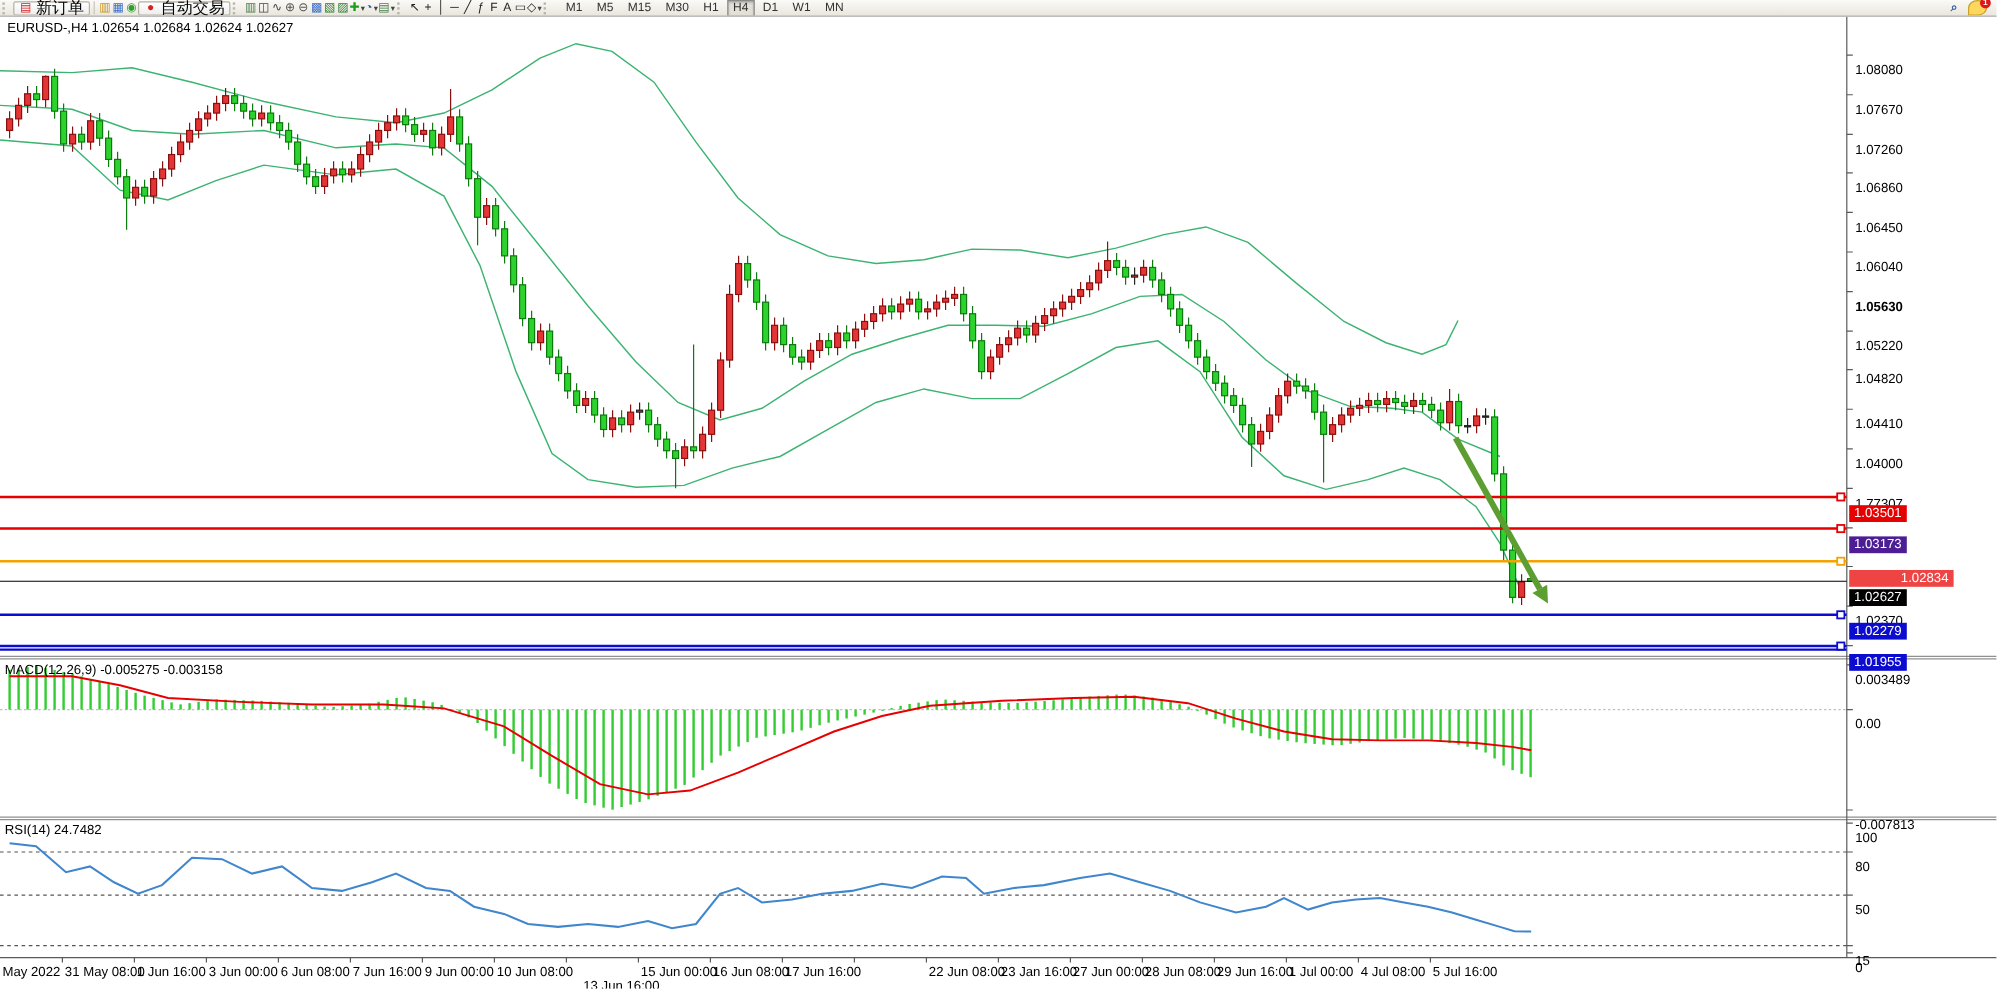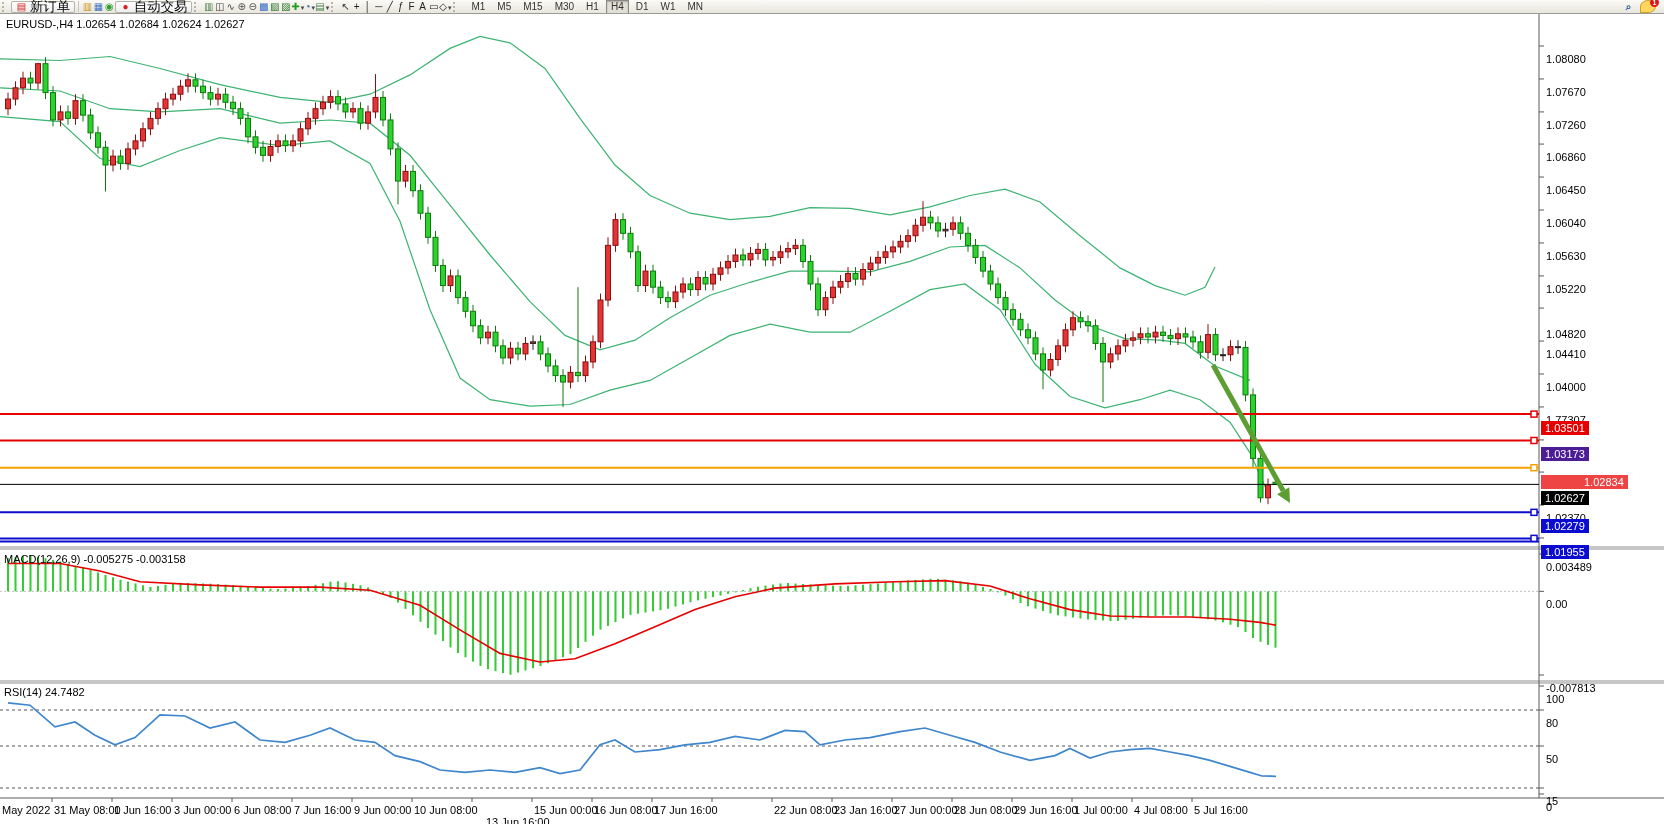--- a/index.html
+++ b/index.html
@@ -691,23 +691,23 @@
     <div class="overlay-label" style="left:4px;top:539px;">MACD(12,26,9) -0.005275 -0.003158</div>
     <div class="overlay-label" style="left:4px;top:672px;">RSI(14) 24.7482</div>
 
     <div id="price-axis">
         <span style="top: 39px;">1.08080</span>
         <span style="top: 71.9599px;">1.07670</span>
         <span style="top: 104.92px;">1.07260</span>
         <span style="top: 137.076px;">1.06860</span>
         <span style="top: 170.036px;">1.06450</span>
         <span style="top: 202.996px;">1.06040</span>
-        <span style="top: 235.955px;">1.05630</span>
+        <span style="top: 235.955px; font-weight: bold;">1.05630</span>
         <span style="top: 268.915px;">1.05220</span>
-        <span style="top: 314px;">1.04820</span>
+        <span style="top: 296px;">1.04820</span>
         <span style="top: 334.031px;">1.04410</span>
         <span style="top: 366.991px;">1.04000</span>
         <span style="top: 399.951px;">1.77307</span>
         <span style="top: 432.911px;">1.03180</span>
         <span style="top: 465.067px;">1.02780</span>
         <span style="top: 498.027px;">1.02370</span>
         <span style="top: 530.987px;">1.01960</span>
       </div>
     <div id="hline-labels">
         <span class="hline-box" style="top: 407.106px; background: rgb(230, 0, 0); text-align: right;">1.03501</span>

